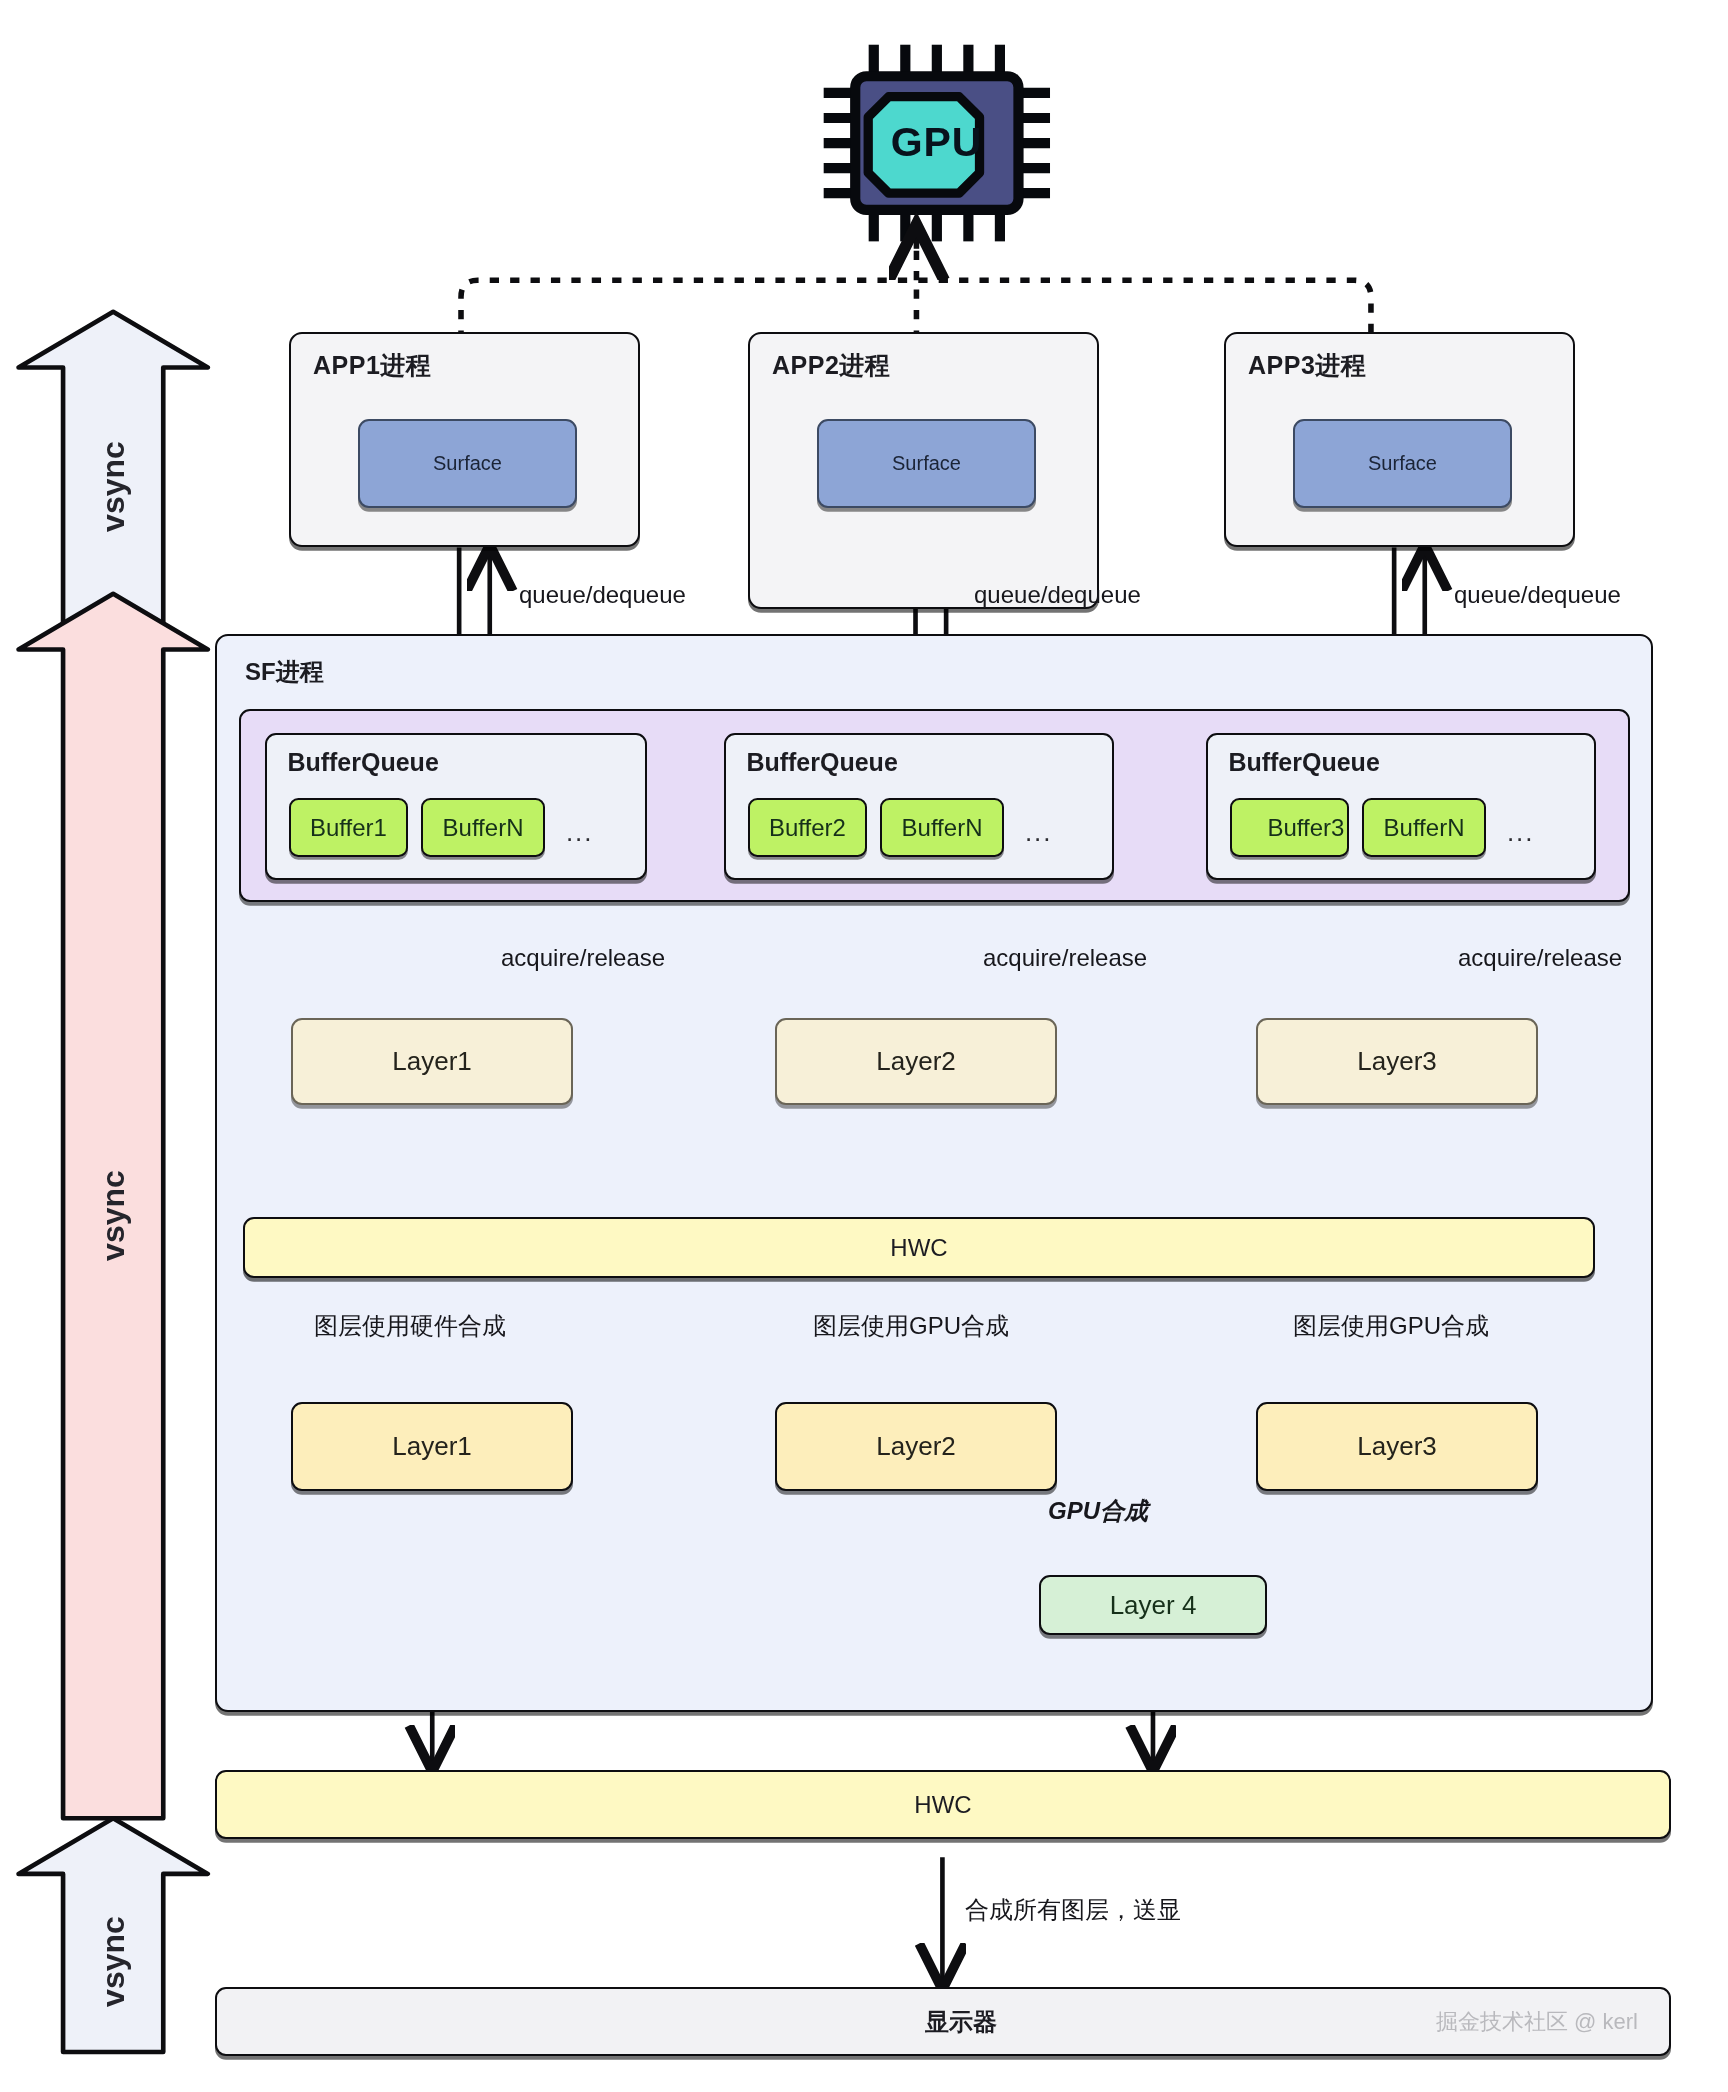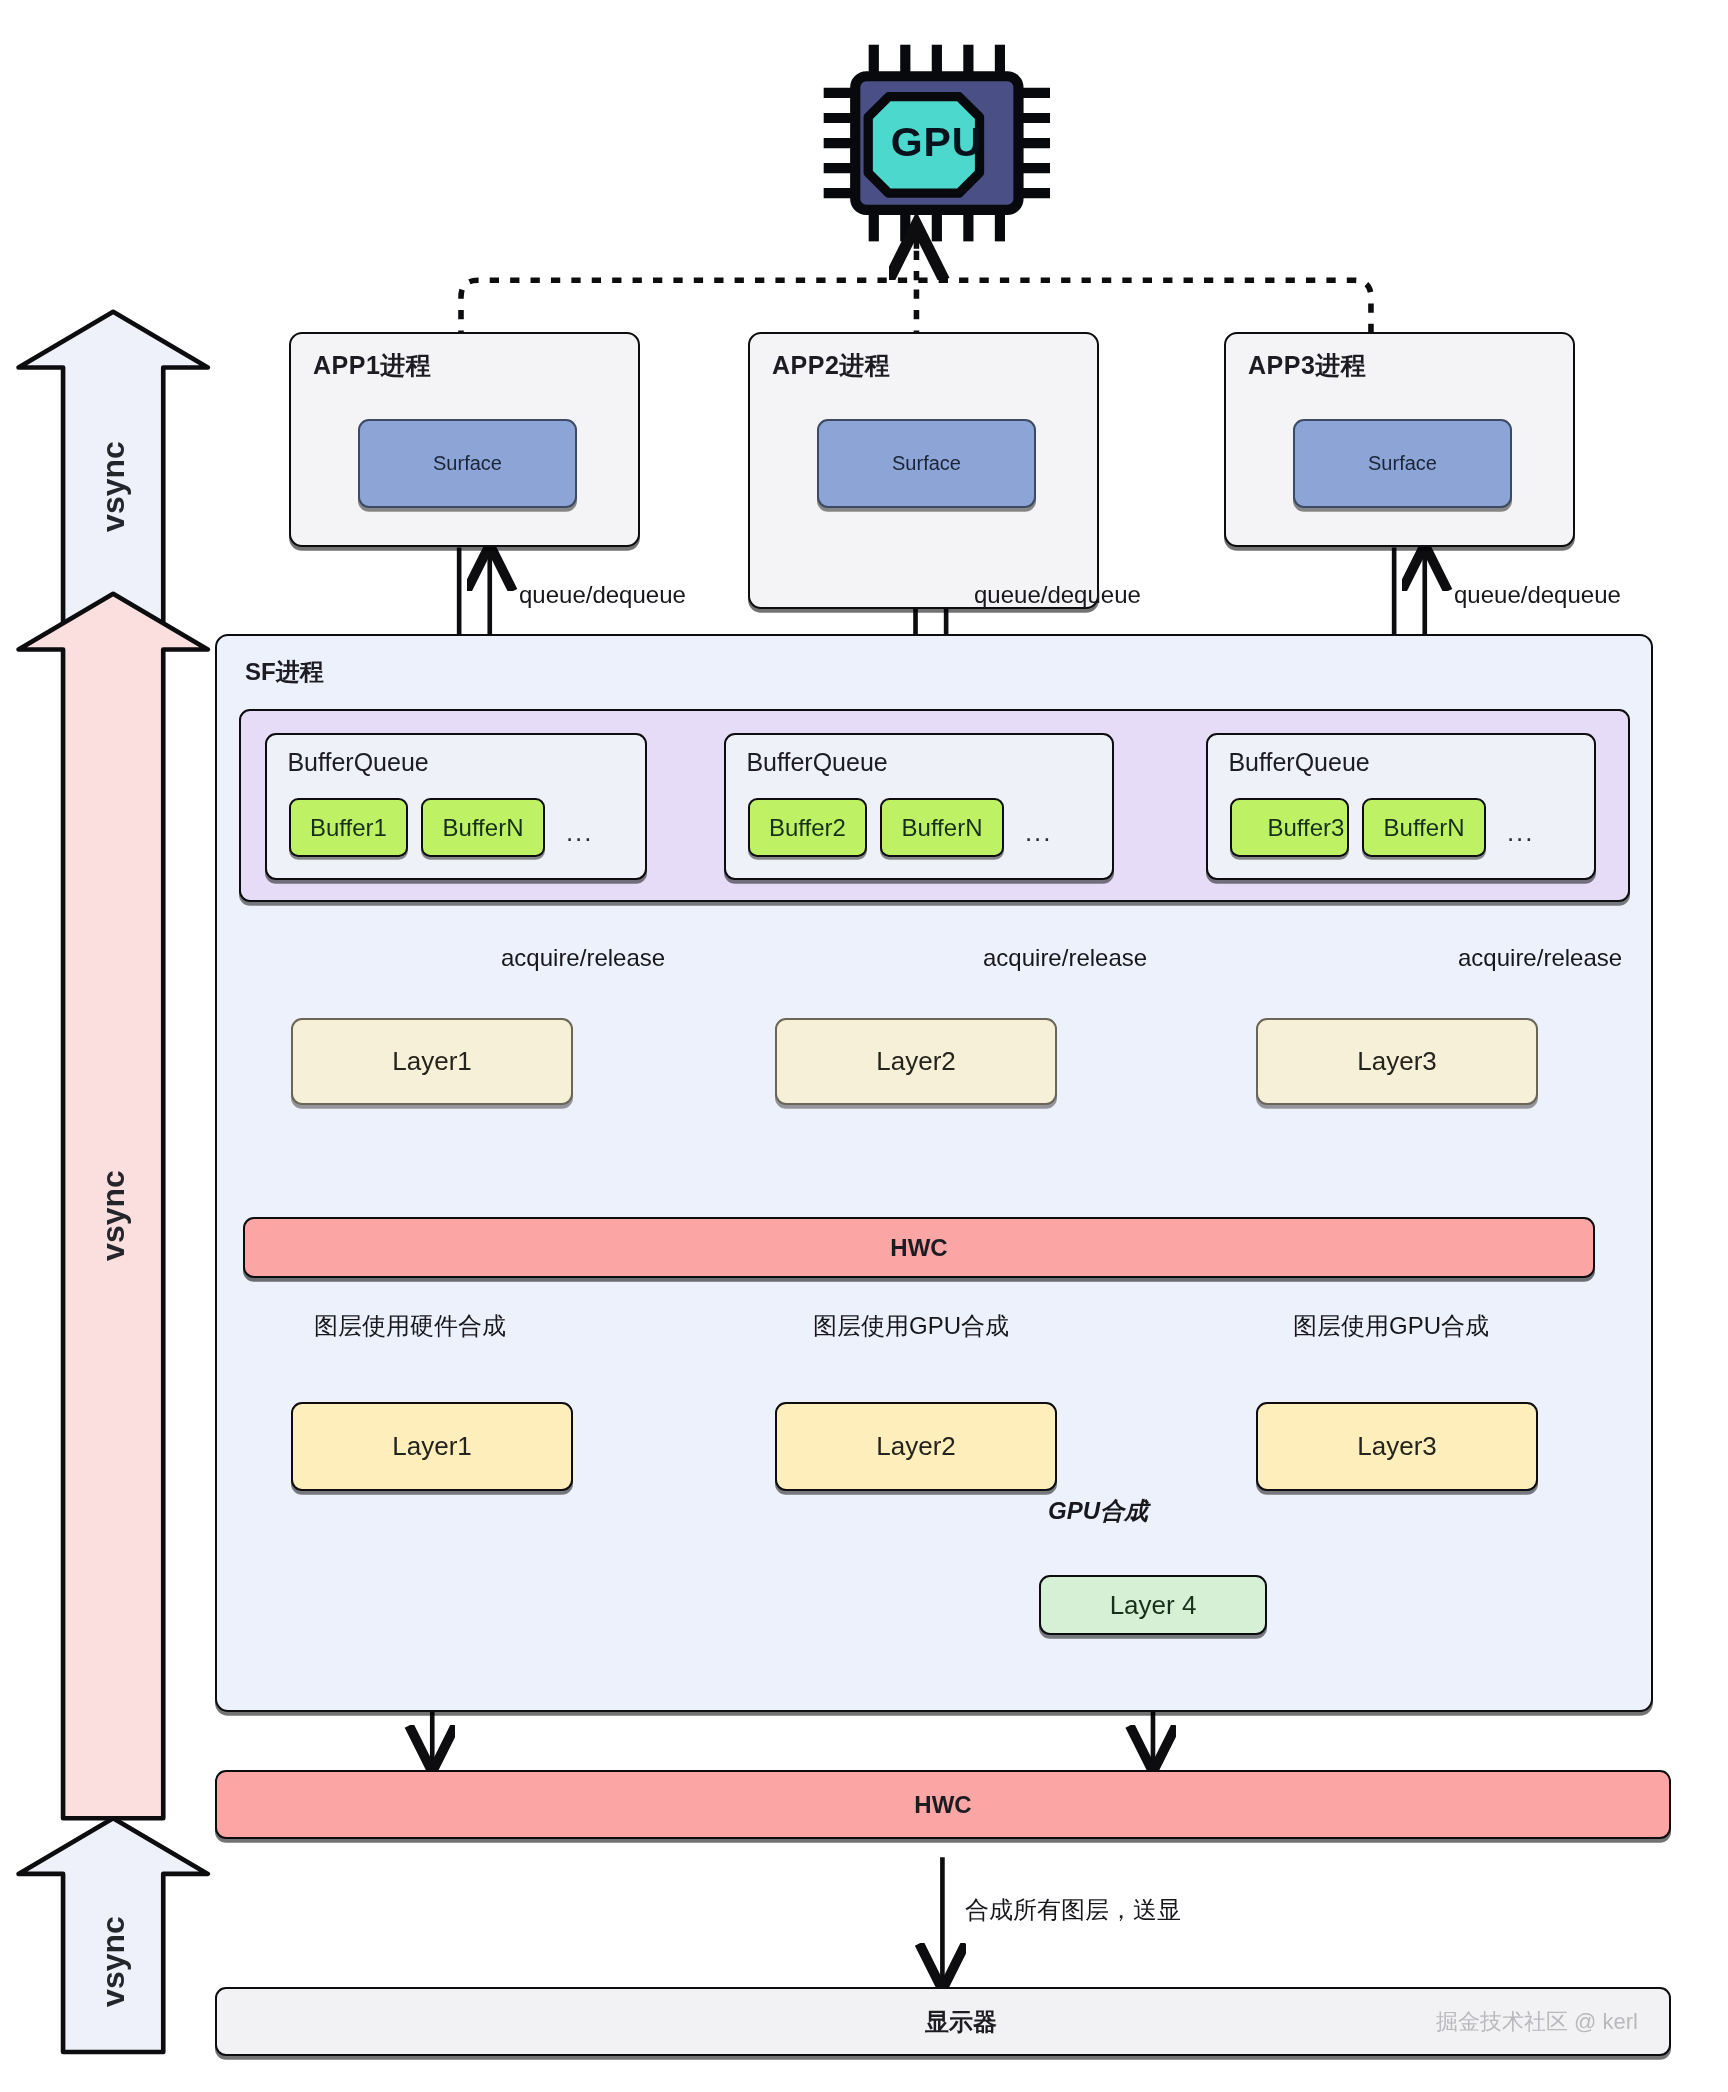--- a/index.html
+++ b/index.html
@@ -19,33 +19,33 @@
            box-shadow:0 3.7px 0 0 rgba(0,0,0,0.45);}
 
   .sf-box{background:#edf1fb;border:2.8px solid #0d0d10;border-radius:13px;
           box-shadow:0 3.7px 0 0 rgba(0,0,0,0.55);}
   .sf-title{position:absolute;left:28px;top:20.4px;font-weight:bold;font-size:24px;}
 
   .bq-band{background:#e7dcf7;border:2.8px solid #0d0d10;border-radius:11px;
            box-shadow:0 3.7px 0 0 rgba(0,0,0,0.5);}
   .bq-box{background:#eef1f8;border:2.8px solid #0d0d10;border-radius:11px;
           box-shadow:0 3.7px 0 0 rgba(0,0,0,0.5);}
-  .bq-title{position:absolute;left:20.4px;top:13px;font-weight:normal;font-size:25px;}
+  .bq-title{position:absolute;left:20.4px;top:13px;font-weight:bold;font-size:25px;}
   .buf{background:#bef264;border:2.8px solid #0d0d10;border-radius:9.3px;font-size:24px;color:#16301a;
        box-shadow:0 2.8px 0 0 rgba(0,0,0,0.45);}
   .dots{font-size:26px;color:#2b2b30;letter-spacing:1.9px;}
 
   .layer-a{background:#f7f0d8;border:2.8px solid #6a6557;border-radius:11px;font-size:26px;color:#24231c;
            box-shadow:0 3.7px 0 0 rgba(0,0,0,0.38);}
   .layer-b{background:#fdeebb;border:2.8px solid #0d0d10;border-radius:11px;font-size:26px;color:#24231c;
            box-shadow:0 3.7px 0 0 rgba(0,0,0,0.5);}
   .layer4{background:#d6f0d6;border:2.8px solid #0d0d10;border-radius:11px;font-size:26px;color:#16301a;
           box-shadow:0 3.7px 0 0 rgba(0,0,0,0.5);}
 
-  .hwc{background:#fca5a5;border:2.8px solid #0d0d10;border-radius:11px;font-weight:bold;font-size:24px;
+  .hwc{background:#fef9c3;border:2.8px solid #0d0d10;border-radius:11px;font-weight:normal;font-size:24px;
        box-shadow:0 3.7px 0 0 rgba(0,0,0,0.55);}
   .display{background:#f2f2f4;border:2.8px solid #0d0d10;border-radius:11px;font-weight:bold;font-size:24px;
            box-shadow:0 3.7px 0 0 rgba(0,0,0,0.55);}
 
   .edge-lbl{font-size:24px;color:#17171c;}
   .edge-lbl-b{font-size:24px;font-weight:bold;color:#17171c;}
 
   .vsync-txt{position:absolute;font-weight:bold;font-size:32px;color:#25252c;
              transform-origin:center center;transform:rotate(-90deg);white-space:nowrap;}
 

